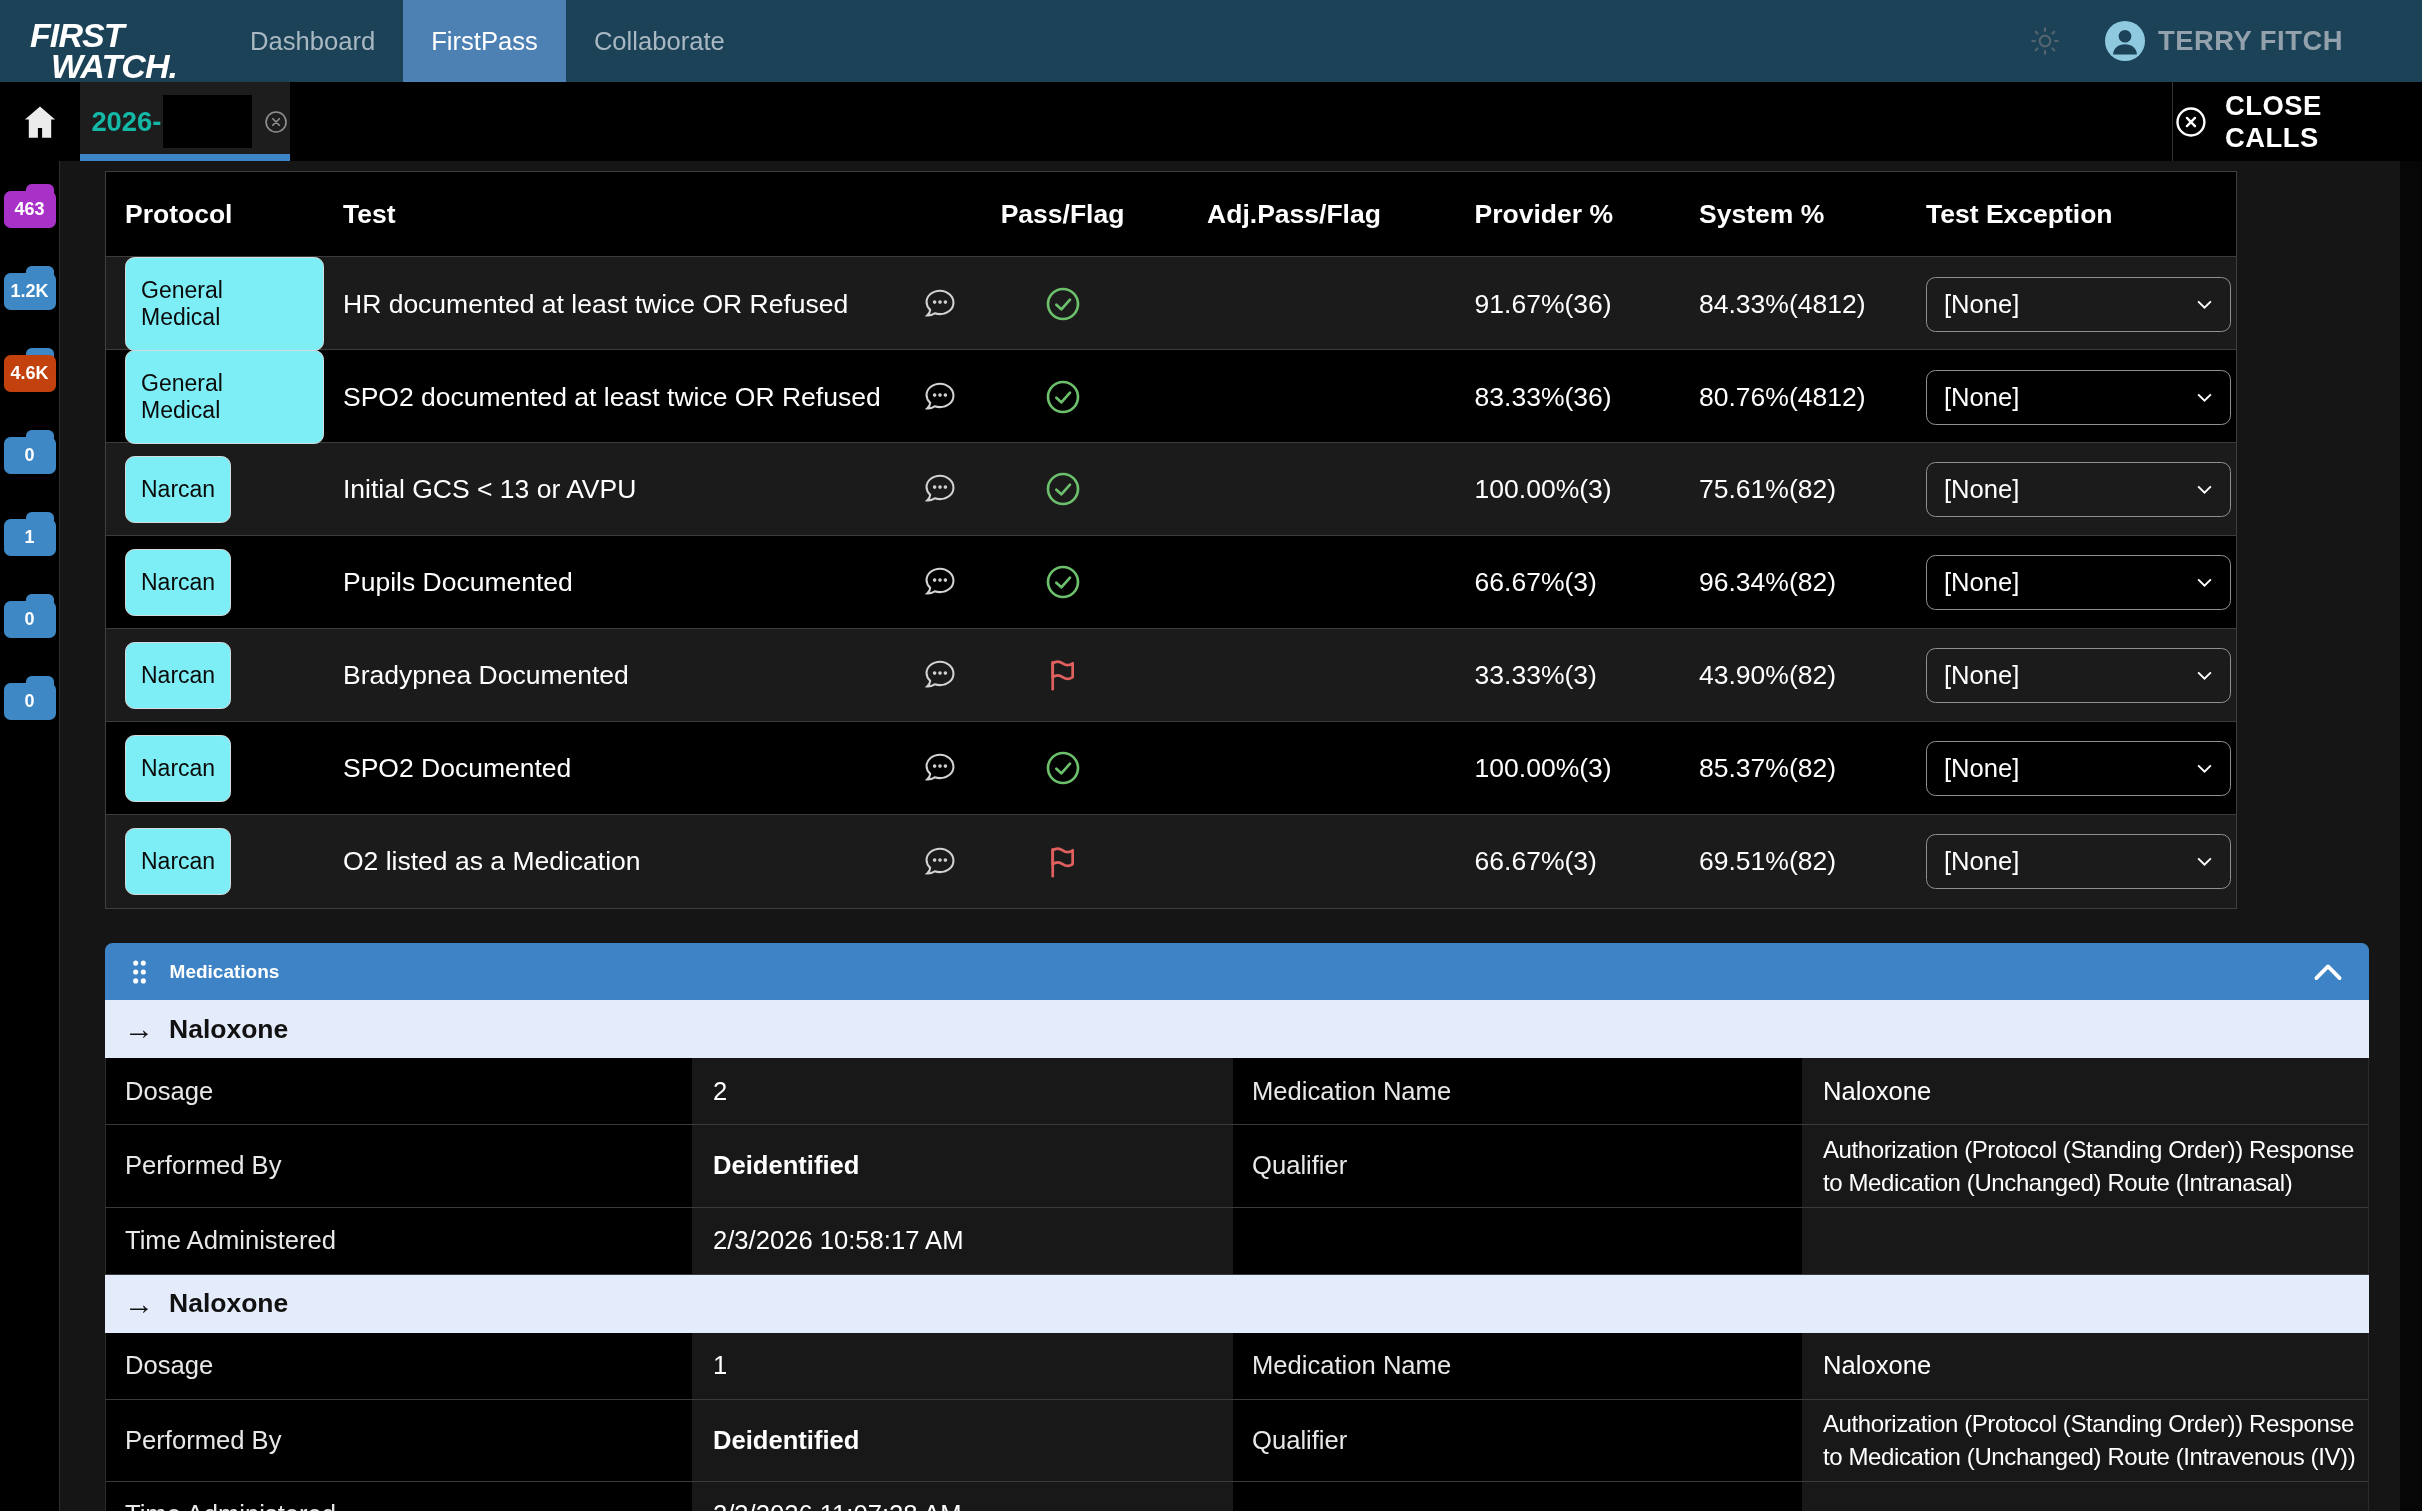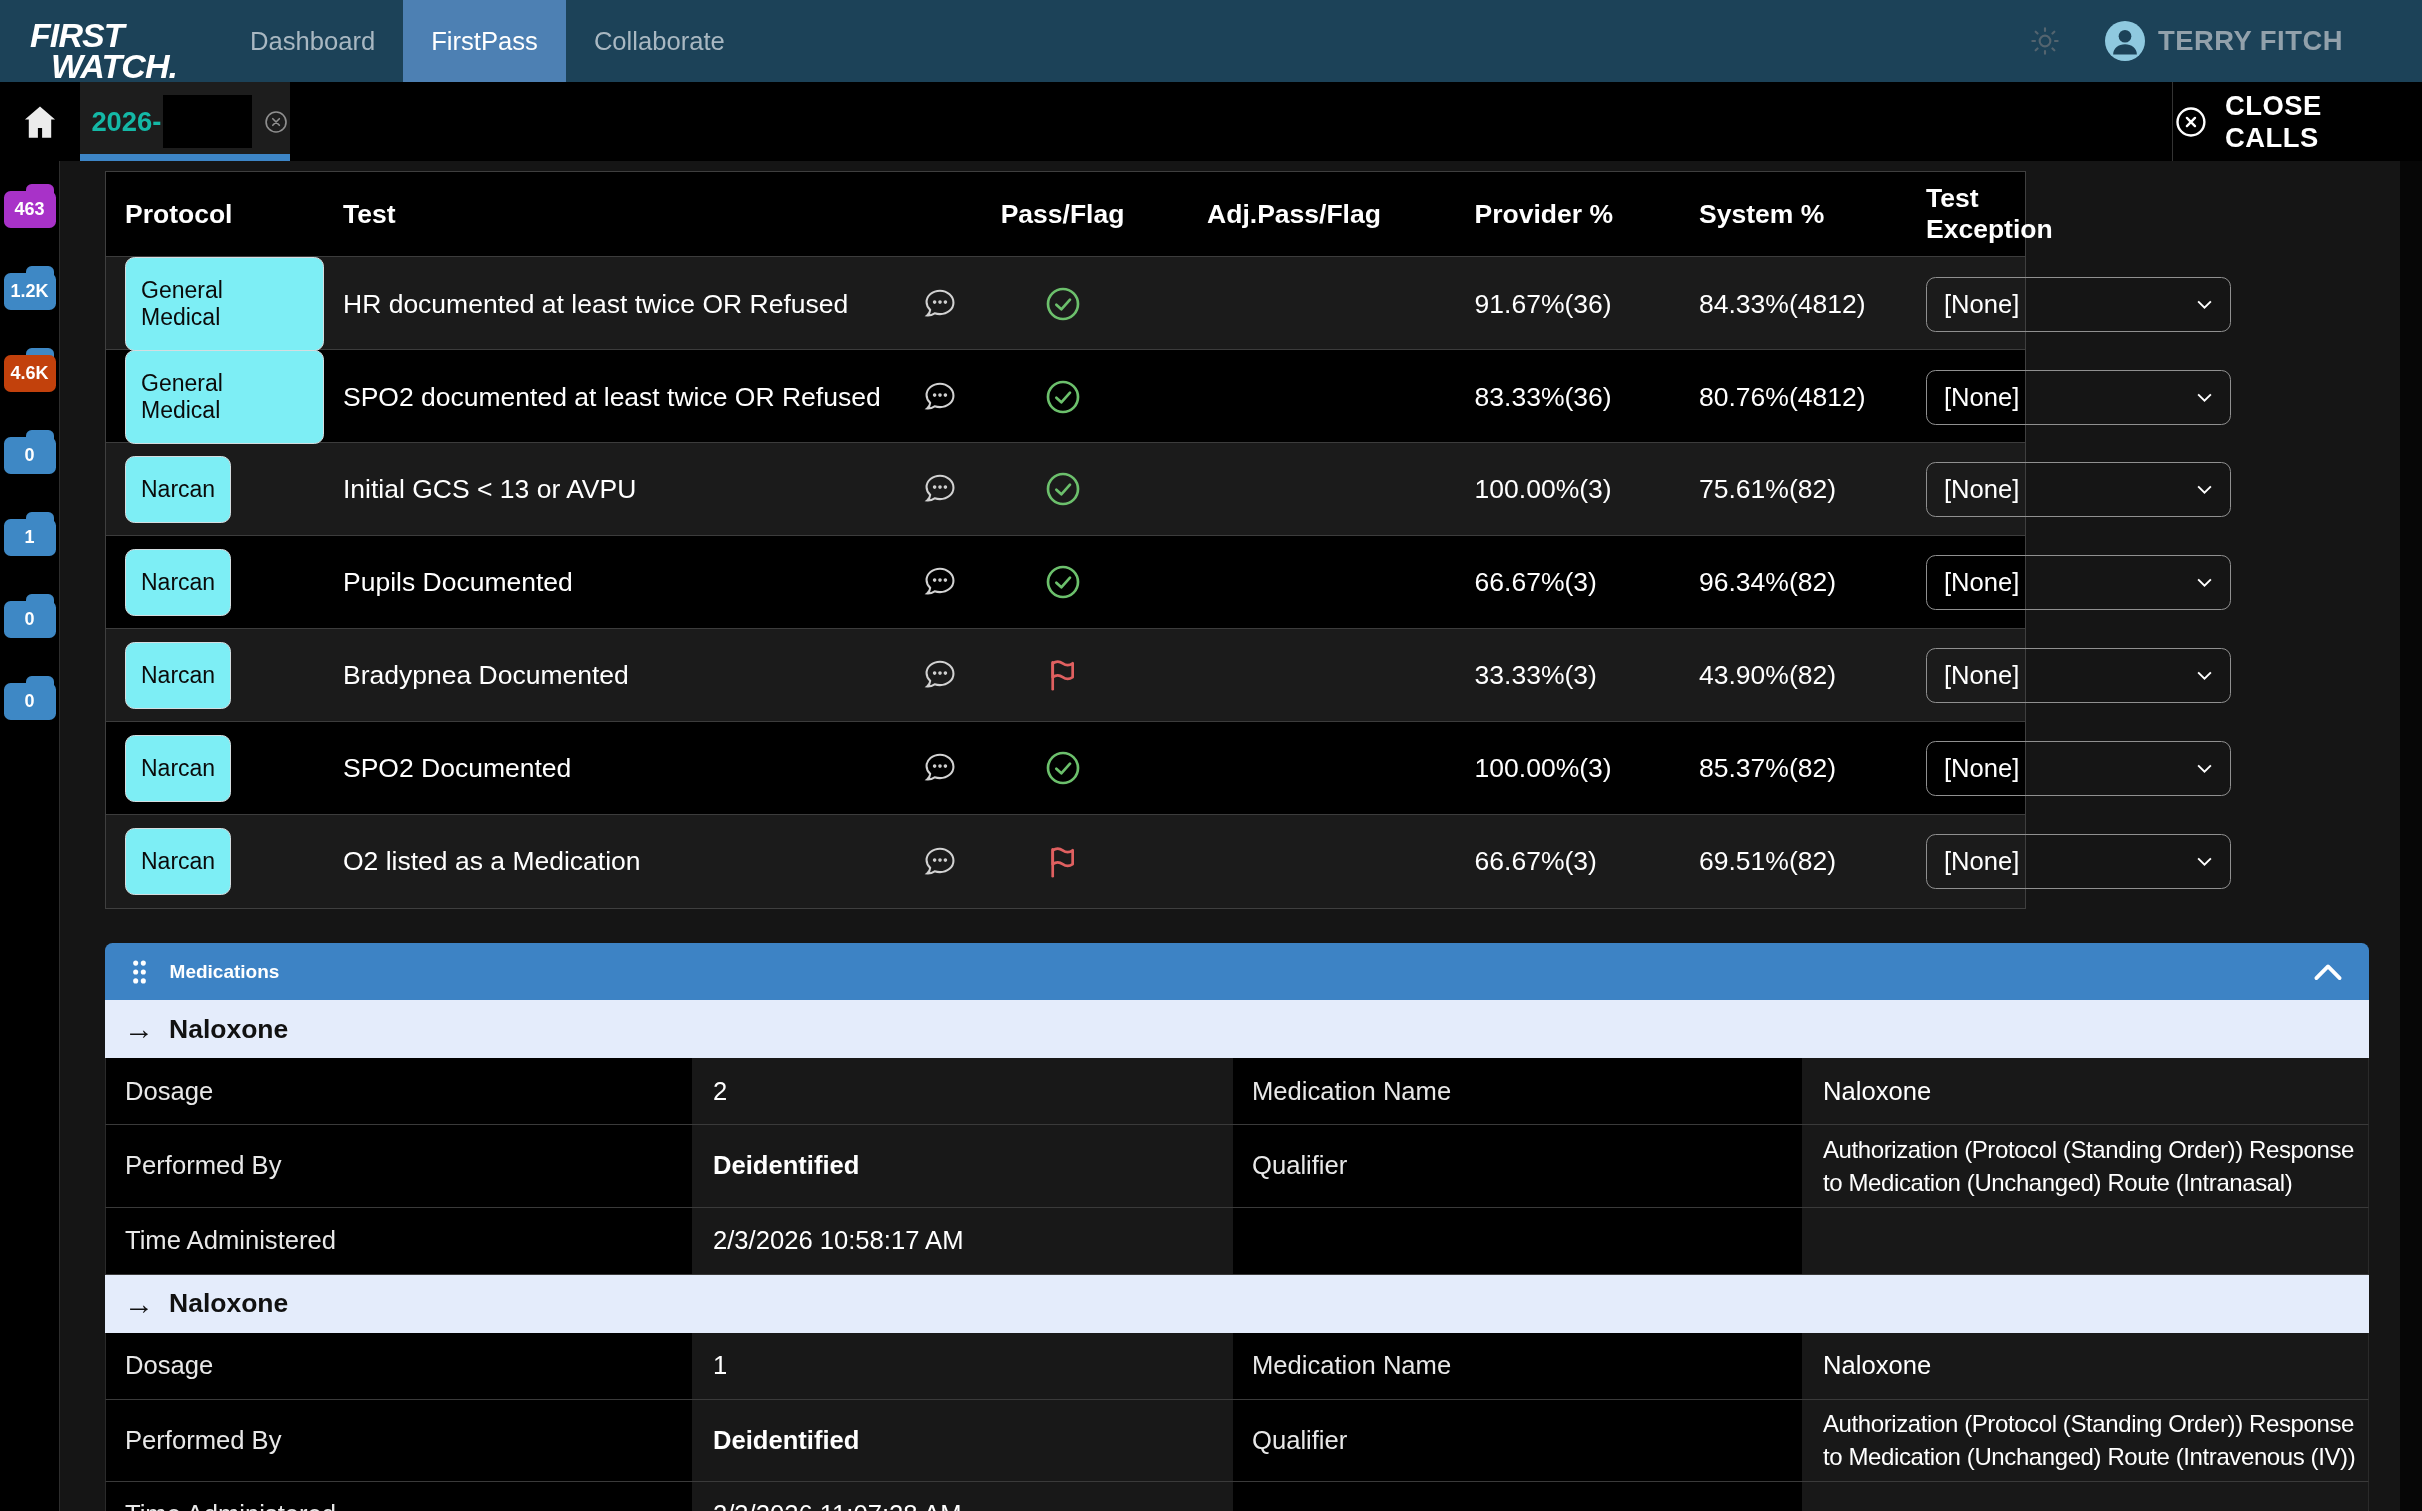--- a/index.html
+++ b/index.html
@@ -33,21 +33,21 @@
   .workspace { display:flex; height:1350px; position:relative; }
   .rail { width:60px; background:#000; border-right:0.9px solid #2d2d2d; padding-top:23px; display:flex; flex-direction:column; align-items:center; gap:38px; }
   .folder { width:52px; height:44px; position:relative; cursor:pointer; }
   .folder .tab { position:absolute; top:0; right:1.9px; width:28px; height:11.4px; border-radius:5.7px 5.7px 0 0; }
   .folder .bodyy { position:absolute; top:6.6px; left:0; width:52px; height:37px; border-radius:6.6px; display:flex; align-items:center; justify-content:center; color:#fff; font-size:18px; font-weight:bold; }
 
   .main { flex:1; background:#151515; padding:10.4px 33px 0 45px; }
   .scroll-track { position:absolute; right:0; top:0; width:23px; height:100%; background:#060606; }
 
   
-  .tests { width:1921px; border:0.9px solid #3f3f3f; }
+  .tests { width:2132px; border:0.9px solid #3f3f3f; }
   .trow { display:grid; grid-template-columns:218px 568px 95px 151px 312px 227px 227px 1fr; align-items:center; }
   .thead { height:85px; background:#000; border-bottom:0.9px solid #3c3c3c; color:#fff; font-weight:bold; font-size:26.5px; }
   .tbody-row { height:93px; font-size:26.5px; color:#fff; }
   .tbody-row:not(:last-child) { border-bottom:0.9px solid #3c3c3c; }
   .row-odd { background:#1b1b1b; }
   .row-even { background:#000; }
   .c-pad { padding-left:19px; }
   .c-center { justify-self:center; }
   .c-prov { padding-left:24.6px; }
   .c-sys { padding-left:22px; }

